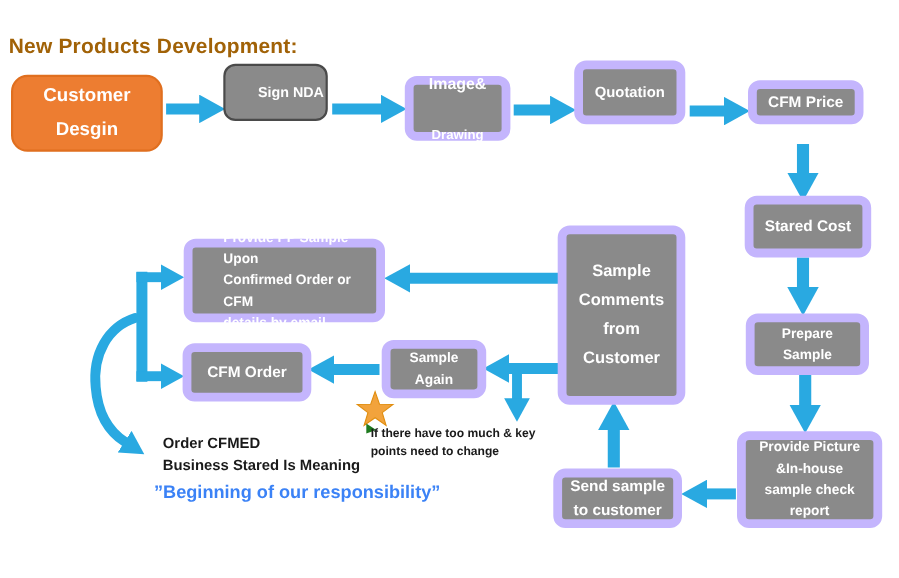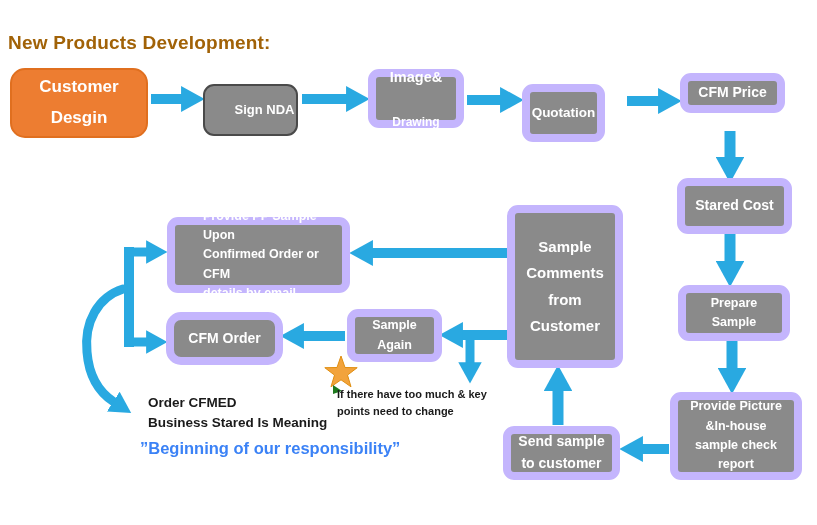--- a/index.html
+++ b/index.html
@@ -66,30 +66,30 @@
 
     <polygon points="341,356 345,367.5 357.2,367.7 347.5,375.1 351,386.8 341,379.8 331,386.8 334.5,375.1 324.8,367.7 337,367.5" fill="#F2A33C" stroke="#E08E10" stroke-width="1"></polygon>
     <polygon points="333,385 342,391 333,394" fill="#1E7A1E"></polygon>
   </svg>
 
   <div class="page-title">New Products Development:</div>
 
   <div class="obox" style="left:10px;top:68px;width:138px;height:70px;font-size:17px;">Customer
 Desgin</div>
 
-  <div class="gbox" style="left:203px;top:84px;width:95px;height:52px;font-size:13px;border-width:2px;border-color:#4A4A4A;padding-left:28px;">Sign NDA</div>
+  <div class="gbox" style="left:203px;top:58px;width:95px;height:52px;font-size:13px;border-width:2px;border-color:#4A4A4A;padding-left:28px;">Sign NDA</div>
 
   <div class="gbox twoline" style="left:368px;top:69px;width:96px;height:59px;">
     <div>
       <span style="font-size:14.5px;">Image&amp;</span>
       <span style="font-size:12px;">Drawing</span>
     </div>
   </div>
 
-  <div class="gbox" style="left:522px;top:84px;width:83px;height:58px;font-size:13.5px;">Quotation</div>
+  <div class="gbox" style="left:522px;top:55px;width:101px;height:58px;font-size:13.5px;">Quotation</div>
 
   <div class="gbox" style="left:680px;top:73px;width:105px;height:40px;font-size:14px;">CFM Price</div>
 
   <div class="gbox" style="left:677px;top:178px;width:115px;height:56px;font-size:14px;">Stared Cost</div>
 
   <div class="gbox" style="left:678px;top:285px;width:112px;height:56px;font-size:12.5px;">Prepare
 Sample</div>
 
   <div class="gbox" style="left:670px;top:392px;width:132px;height:88px;font-size:12.5px;line-height:1.55;">Provide Picture
 &amp;In-house
@@ -101,21 +101,21 @@
 
   <div class="gbox" style="left:507px;top:205px;width:116px;height:163px;font-size:15px;line-height:1.75;">Sample
 Comments
 from
 Customer</div>
 
   <div class="gbox" style="left:167px;top:217px;width:183px;height:76px;font-size:12.5px;justify-content:flex-start;text-align:left;padding-left:28px;">Provide PP Sample Upon
 Confirmed Order or CFM
 details by email</div>
 
-  <div class="gbox" style="left:166px;top:312px;width:117px;height:53px;font-size:14px;border-radius:15px;">CFM Order</div>
+  <div class="gbox" style="left:166px;top:312px;width:117px;height:53px;font-size:14px;">CFM Order</div>
 
   <div class="gbox" style="left:347px;top:309px;width:95px;height:53px;font-size:12.5px;">Sample
 Again</div>
 
   <div class="note" style="left:148px;top:393px;font-size:13.5px;">Order CFMED
 Business Stared Is  Meaning</div>
 
   <div class="note-blue" style="left:140px;top:439px;font-size:16.5px;">”Beginning of our responsibility”</div>
 
   <div class="note" style="left:337px;top:386px;font-size:11px;">If there have too much &amp; key

